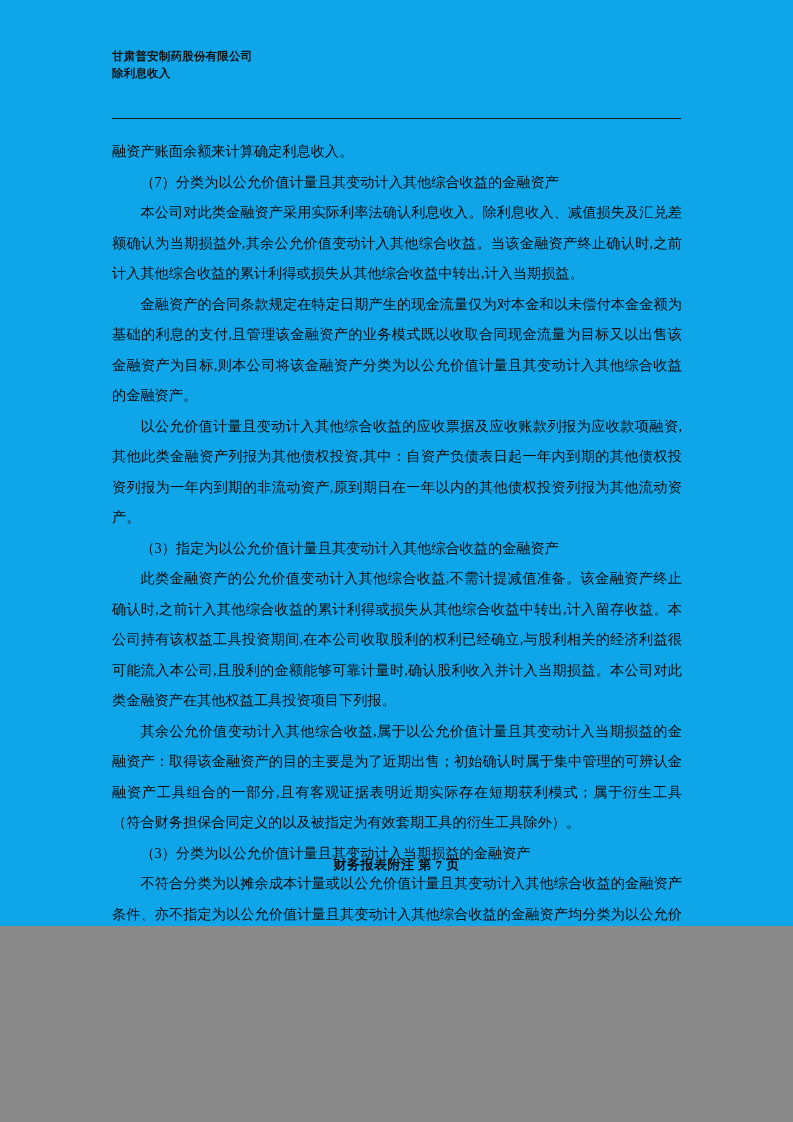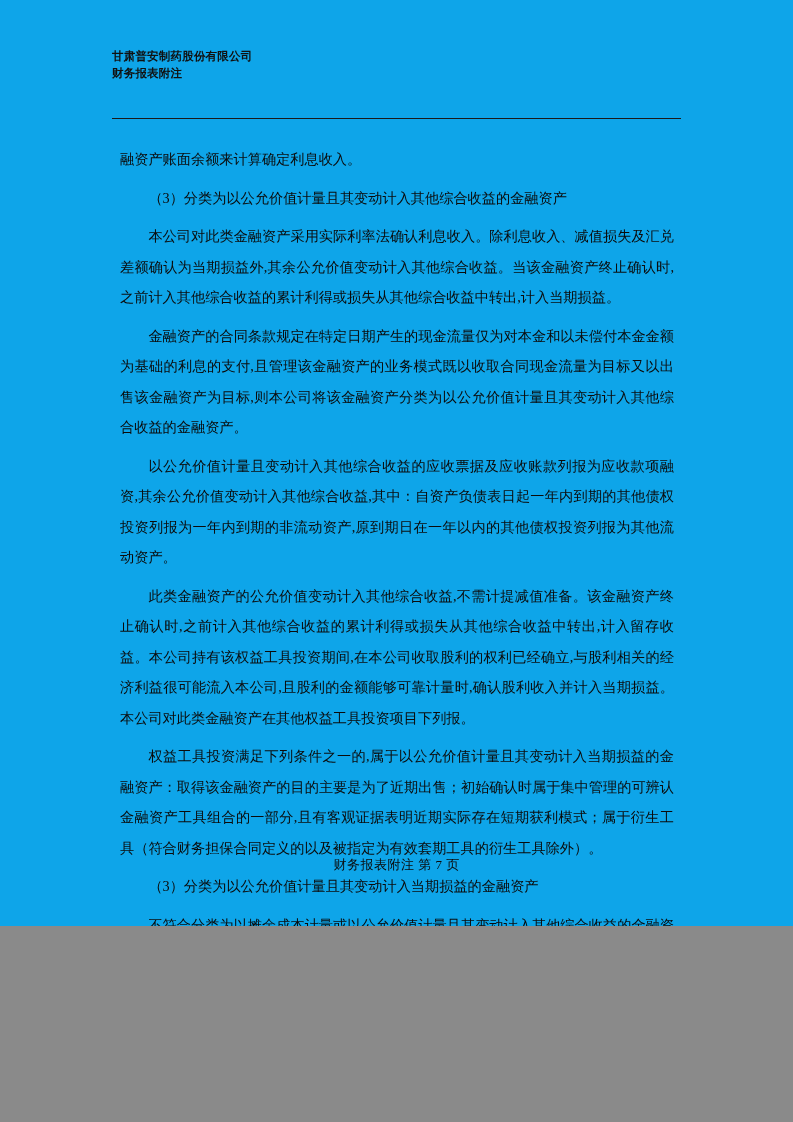--- a/index.html
+++ b/index.html
@@ -47,61 +47,62 @@
     left: 112px;
     top: 136px;
     width: 570px;
     font-size: 14.2px;
     line-height: 30.5px;
     color: #0b0b0b;
     text-align: justify;
     text-justify: inter-ideograph;
   }
   .para {
-    margin: 8px;
+    margin: 0;
     text-indent: 2em;
     text-align: justify;
   }
   .para.noindent {
     text-indent: 0;
   }
   .footer {
     position: absolute;
     left: 0;
     right: 0;
     bottom: 52px;
     text-align: center;
     font-size: 13px;
-    font-weight: normal;
+    font-weight: bold;
     color: #0b0b0b;
     letter-spacing: 0.5px;
   }
 </style>
 </head>
 <body>
 
 <div class="page">
 
   <div class="page-inner">
     <div class="header-block">
       <div class="header-line">甘肃普安制药股份有限公司</div>
-      <div class="header-line">财务报表附注</div>
+      <div class="header-line">除利息收入</div>
     </div>
   </div>
 
   <div class="header-rule"></div>
 
   <div class="body-block">
     <p class="para noindent">融资产账面余额来计算确定利息收入。</p>
-    <p class="para">（3）分类为以公允价值计量且其变动计入其他综合收益的金融资产</p>
+    <p class="para">（7）分类为以公允价值计量且其变动计入其他综合收益的金融资产</p>
     <p class="para">本公司对此类金融资产采用实际利率法确认利息收入。除利息收入、减值损失及汇兑差额确认为当期损益外,其余公允价值变动计入其他综合收益。当该金融资产终止确认时,之前计入其他综合收益的累计利得或损失从其他综合收益中转出,计入当期损益。</p>
     <p class="para">金融资产的合同条款规定在特定日期产生的现金流量仅为对本金和以未偿付本金金额为基础的利息的支付,且管理该金融资产的业务模式既以收取合同现金流量为目标又以出售该金融资产为目标,则本公司将该金融资产分类为以公允价值计量且其变动计入其他综合收益的金融资产。</p>
-    <p class="para">以公允价值计量且变动计入其他综合收益的应收票据及应收账款列报为应收款项融资,其余公允价值变动计入其他综合收益,其中：自资产负债表日起一年内到期的其他债权投资列报为一年内到期的非流动资产,原到期日在一年以内的其他债权投资列报为其他流动资产。</p>
+    <p class="para">以公允价值计量且变动计入其他综合收益的应收票据及应收账款列报为应收款项融资,其他此类金融资产列报为其他债权投资,其中：自资产负债表日起一年内到期的其他债权投资列报为一年内到期的非流动资产,原到期日在一年以内的其他债权投资列报为其他流动资产。</p>
+    <p class="para">（3）指定为以公允价值计量且其变动计入其他综合收益的金融资产</p>
     <p class="para">此类金融资产的公允价值变动计入其他综合收益,不需计提减值准备。该金融资产终止确认时,之前计入其他综合收益的累计利得或损失从其他综合收益中转出,计入留存收益。本公司持有该权益工具投资期间,在本公司收取股利的权利已经确立,与股利相关的经济利益很可能流入本公司,且股利的金额能够可靠计量时,确认股利收入并计入当期损益。本公司对此类金融资产在其他权益工具投资项目下列报。</p>
-    <p class="para">权益工具投资满足下列条件之一的,属于以公允价值计量且其变动计入当期损益的金融资产：取得该金融资产的目的主要是为了近期出售；初始确认时属于集中管理的可辨认金融资产工具组合的一部分,且有客观证据表明近期实际存在短期获利模式；属于衍生工具（符合财务担保合同定义的以及被指定为有效套期工具的衍生工具除外）。</p>
+    <p class="para">其余公允价值变动计入其他综合收益,属于以公允价值计量且其变动计入当期损益的金融资产：取得该金融资产的目的主要是为了近期出售；初始确认时属于集中管理的可辨认金融资产工具组合的一部分,且有客观证据表明近期实际存在短期获利模式；属于衍生工具（符合财务担保合同定义的以及被指定为有效套期工具的衍生工具除外）。</p>
     <p class="para">（3）分类为以公允价值计量且其变动计入当期损益的金融资产</p>
     <p class="para">不符合分类为以摊余成本计量或以公允价值计量且其变动计入其他综合收益的金融资产条件、亦不指定为以公允价值计量且其变动计入其他综合收益的金融资产均分类为以公允价值计量且其变动计入当期损益的金融资产。</p>
     <p class="para">本公司对此类金融资产采用公允价值进行后续计量,将公允价值变动形成的利得或损失以及与此类金融资产相关的股利和利息收入计入当期损益。</p>
   </div>
 
   <div class="footer">财务报表附注  第 7 页</div>
 
 </div>
 
 </body></html>

